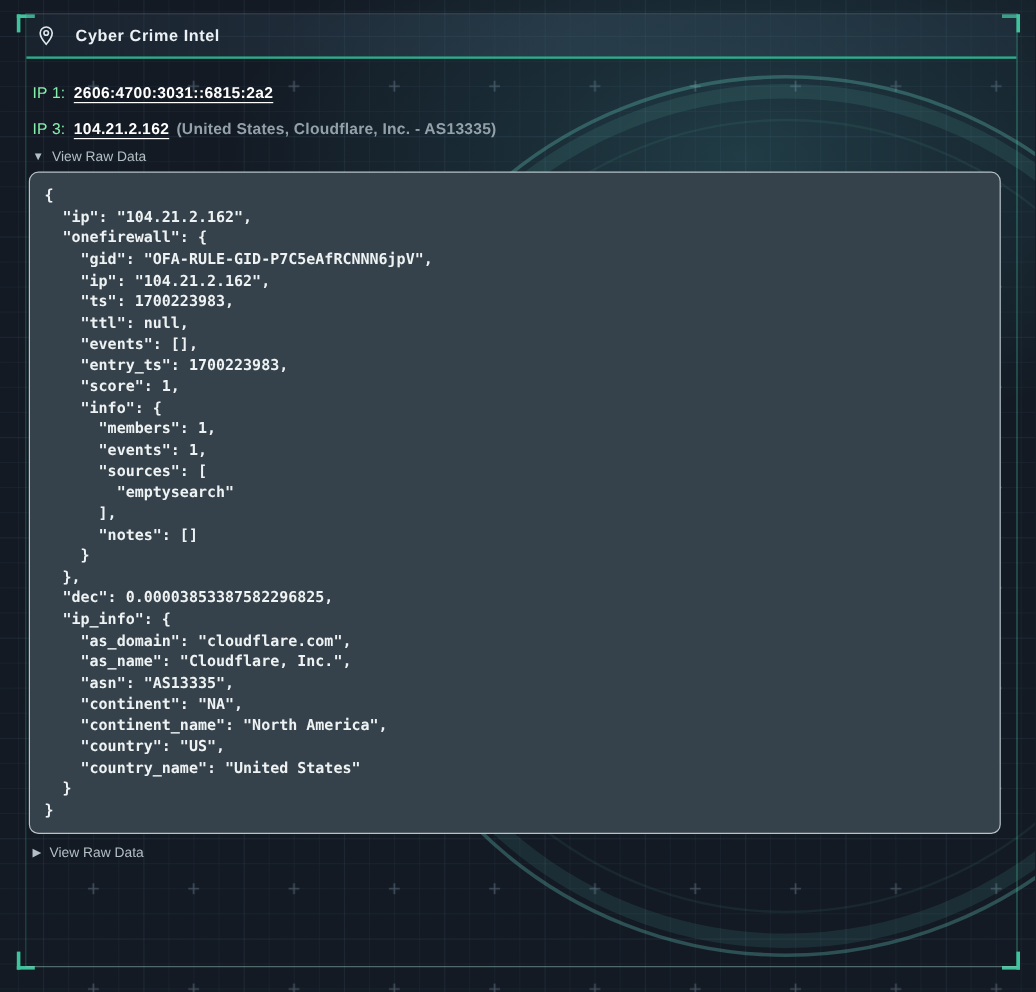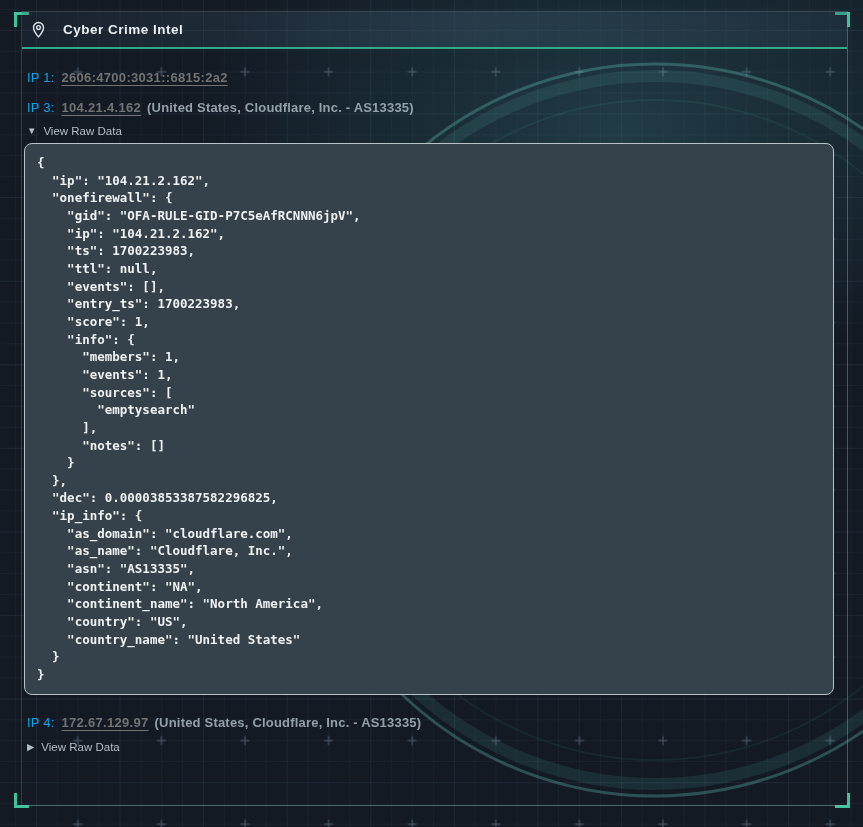--- a/index.html
+++ b/index.html
@@ -35,22 +35,22 @@
     padding-left:9px;border-bottom:2px solid #2fab8c;
     background:linear-gradient(90deg, rgba(48,70,88,0.20) 0%, rgba(58,84,102,0.42) 55%, rgba(48,70,88,0.28) 100%);}
   .panel-title{font-size:13.5px;font-weight:700;color:#eaf0f4;letter-spacing:0.5px;}
 
   .content{position:relative;}
   .ip-row{margin:0;padding-left:5px;font-size:13px;line-height:16px;letter-spacing:0.2px;}
   .ip-row.r1{margin-top:21px;}
   .ip-row.r2{margin-top:13px;}
   .ip-row.r3{margin-top:14px;}
   .ip-row.r4{margin-top:20px;}
-  .ip-label{color:#0ea5e9;margin-right:7px;}
-  .ip-link{color:#737373;font-weight:700;text-decoration:underline;
+  .ip-label{color:#86efac;margin-right:7px;}
+  .ip-link{color:#ffffff;font-weight:700;text-decoration:underline;
     text-underline-offset:3px;cursor:pointer;letter-spacing:0.3px;}
   .ip-meta{color:#93a1aa;margin-left:6px;font-weight:bold;}
 
   .raw-toggle{margin-top:8px;padding-left:5px;font-size:11.5px;line-height:14px;
     color:#b4bfc5;cursor:pointer;display:flex;align-items:center;gap:7px;}
   .raw-toggle .tri{font-size:9.5px;color:#b4bfc5;}
   .raw-toggle.second{margin-top:9px;}
 
   .raw-box{box-sizing:border-box;margin:5px 0 0 2px;width:810px;height:552px;
     background:#35424b;border:1px solid #b7c3c8;border-radius:8px;
@@ -106,21 +106,21 @@
     </div>
 
     <div class="content">
 
       <div class="ip-row r1">
         <span class="ip-label">IP 1:</span><a class="ip-link">2606:4700:3031::6815:2a2</a><span class="ip-meta"></span>
       </div>
 
 
       <div class="ip-row r3">
-        <span class="ip-label">IP 3:</span><a class="ip-link">104.21.4.162</a><span class="ip-meta">(United States, Cloudflare, Inc. - AS13335)</span>
+        <span class="ip-label">IP 3:</span><a class="ip-link">104.21.2.162</a><span class="ip-meta">(United States, Cloudflare, Inc. - AS13335)</span>
       </div>
 
       <div class="raw-toggle">
         <span class="tri">▼</span>
         <span>View Raw Data</span>
       </div>
 
       <pre class="raw-box">{
   "ip": "104.21.2.162",
   "onefirewall": {
@@ -145,23 +145,20 @@
     "as_domain": "cloudflare.com",
     "as_name": "Cloudflare, Inc.",
     "asn": "AS13335",
     "continent": "NA",
     "continent_name": "North America",
     "country": "US",
     "country_name": "United States"
   }
 }</pre>
 
-      <div class="ip-row r4">
-        <span class="ip-label">IP 4:</span><a class="ip-link">172.67.129.97</a><span class="ip-meta">(United States, Cloudflare, Inc. - AS13335)</span>
-      </div>
 
       <div class="raw-toggle second">
         <span class="tri">▶</span>
         <span>View Raw Data</span>
       </div>
 
     </div>
   </div>
 </div>
 

